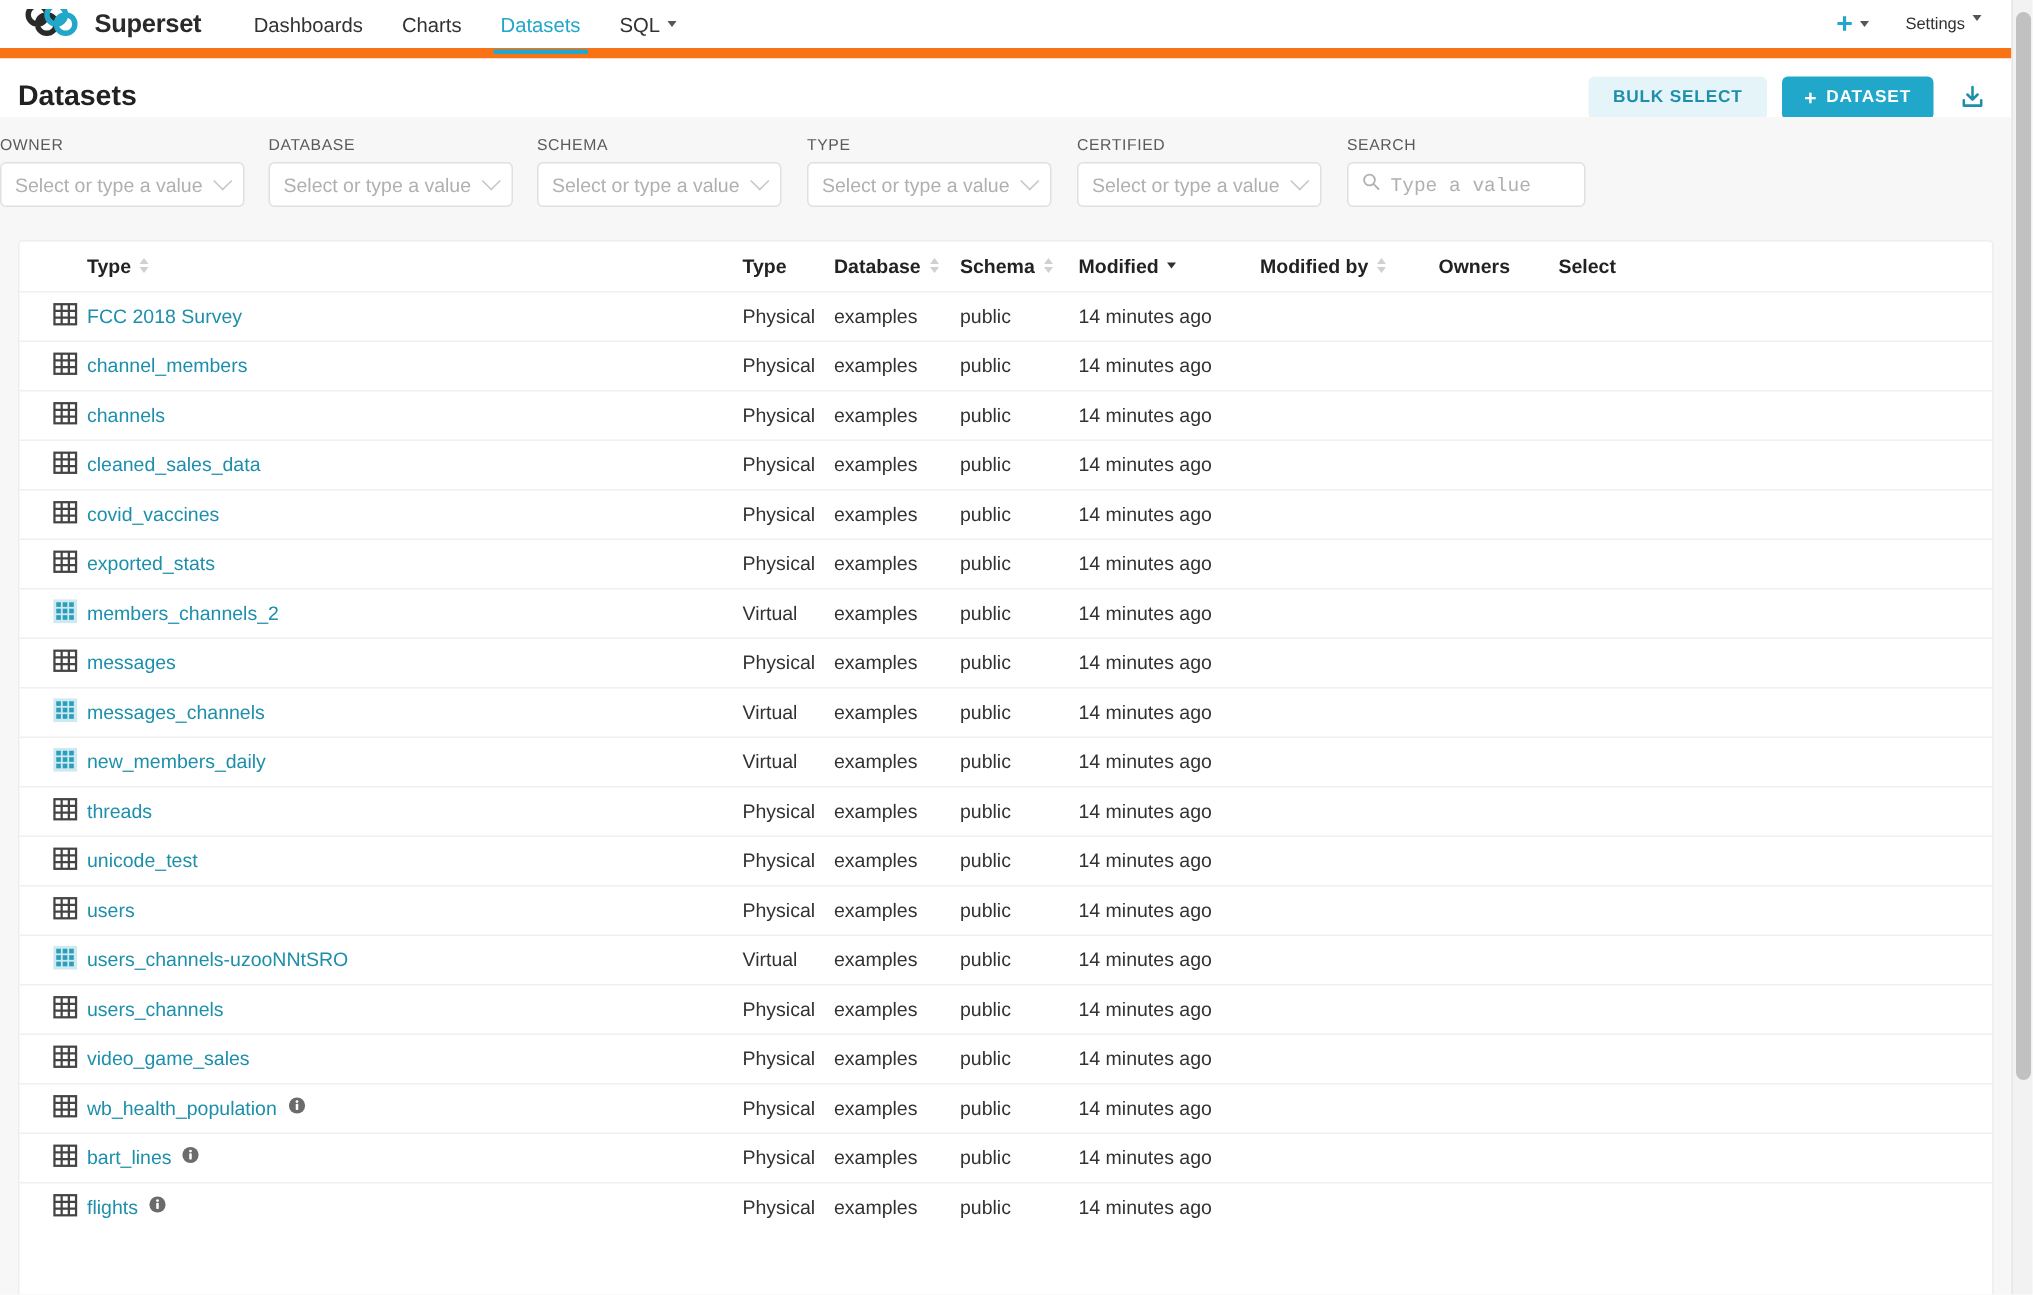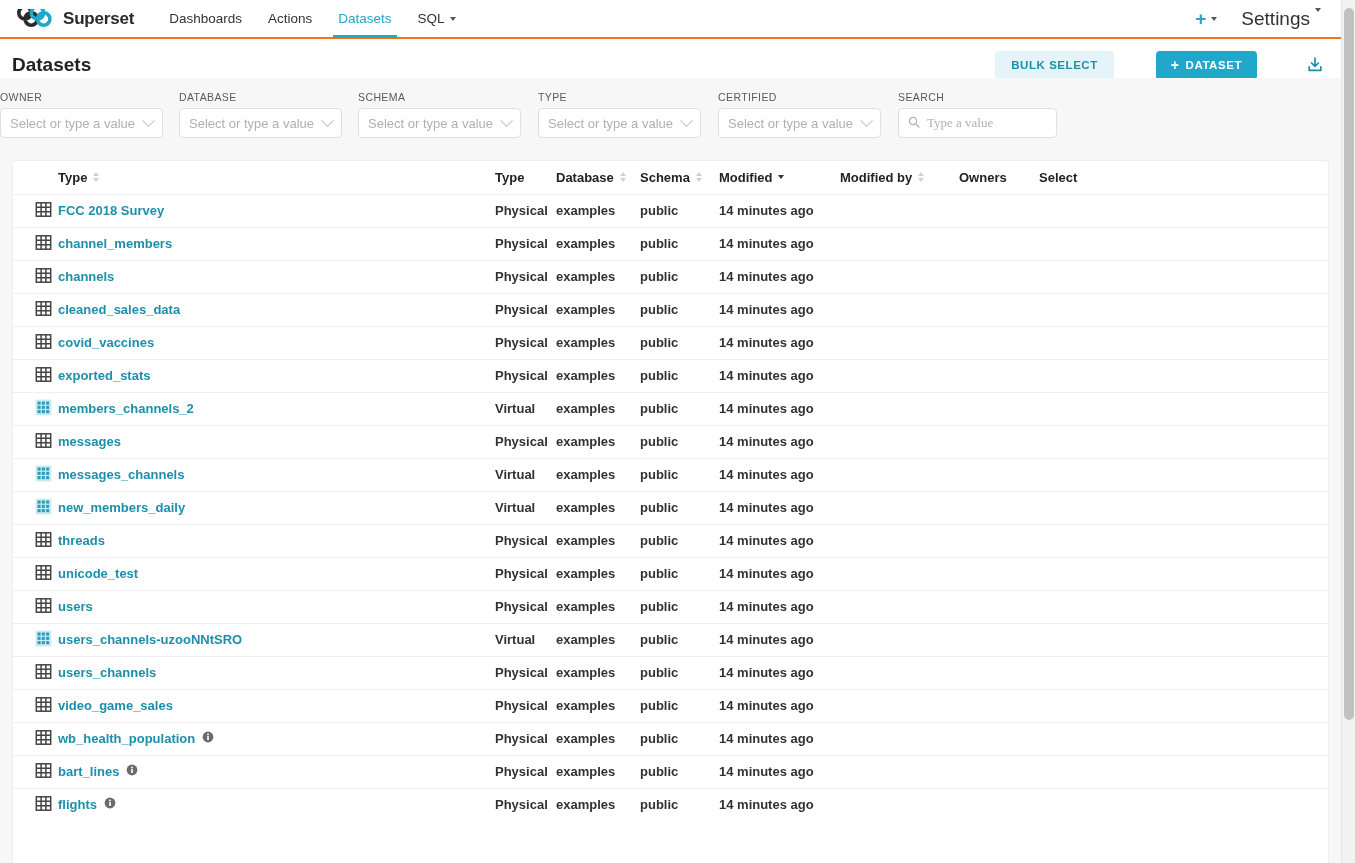--- a/index.html
+++ b/index.html
@@ -11,21 +11,21 @@
     font-family: "Liberation Sans", sans-serif;
     color: #323232;
     -webkit-font-smoothing: antialiased;
   }
   #page { position: relative; width: 1355px; height: 863px; overflow: hidden; background: #f7f7f7; }
 
   
   .navbar {
     position: absolute; top: 0; left: 0; width: 1341px; height: 39px;
     background: #ffffff;
-    border-bottom: 2px solid #f97316;
+    border-bottom: 7px solid #f97316;
     display: flex; align-items: center;
   }
   .brand { display: flex; align-items: center; margin-left: 14px; margin-right: 22px; }
   .brand-logo { width: 42px; height: 20px; margin-right: 7px; position: relative; }
   .brand-name { font-size: 17px; font-weight: bold; color: #2a2a2a; letter-spacing: -0.2px; }
   .navlinks { display: flex; align-items: center; height: 39px; }
   .navlink {
     position: relative; height: 39px; display: flex; align-items: center;
     padding: 0 13px; font-size: 13.5px; color: #323232; cursor: pointer; white-space: nowrap;
   }
@@ -34,29 +34,29 @@
     content: ""; position: absolute; left: 8px; right: 8px; bottom: 0; height: 3px; background: #20a7c9;
   }
   .caret-down {
     display: inline-block; width: 0; height: 0; margin-left: 5px;
     border-left: 3.5px solid transparent; border-right: 3.5px solid transparent;
     border-top: 4px solid #555; vertical-align: middle;
   }
   .nav-right { margin-left: auto; display: flex; align-items: center; margin-right: 14px; }
   .plus-btn { display: flex; align-items: center; padding: 0 10px; cursor: pointer; }
   .plus-glyph { color: #20a7c9; font-size: 19px; font-weight: bold; line-height: 1; }
-  .settings-btn { display: flex; align-items: flex-start; padding: 0 6px 0 14px; font-size: 19px; color: #323232; cursor: pointer; }
+  .settings-btn { display: flex; align-items: flex-start; padding: 0 6px 0 14px; font-size: 11px; color: #323232; cursor: pointer; }
 
   
   .page-header {
     position: absolute; top: 39px; left: 0; width: 1341px; height: 52px;
     background: #ffffff; display: flex; align-items: center;
   }
   .page-title { margin-left: 12px; font-size: 19px; font-weight: bold; color: #222; }
-  .header-actions { margin-left: auto; display: flex; margin-right: 10px; gap: 32px; }
+  .header-actions { margin-left: auto; display: flex; margin-right: 10px; }
   .btn {
     border: none; border-radius: 4px; cursor: pointer;
     font-family: "Liberation Sans", sans-serif;
     font-size: 11.5px; font-weight: bold; letter-spacing: 0.55px;
     height: 29px; display: flex; align-items: center; justify-content: center;
   }
   .btn-bulk { background: #e5f4f8; color: #1d8fab; padding: 0 16px; }
   .btn-dataset { background: #20a7c9; color: #ffffff; padding: 0 15px; margin-left: 10px; }
   .btn-dataset .plus-small { font-size: 14px; font-weight: bold; margin-right: 6px; line-height: 1; }
   .export-icon { margin-left: 16px; margin-right: 6px; cursor: pointer; display: flex; align-items: center; }
@@ -81,21 +81,21 @@
   .chev {
     width: 9px; height: 9px; border-right: 1.5px solid #c4c4c4; border-bottom: 1.5px solid #c4c4c4;
     transform: rotate(45deg) translate(-2px, -2px); margin-left: 6px; flex: none;
   }
   .search-box {
     height: 30px; border: 1px solid #e0e0e0; border-radius: 4px; background: #ffffff;
     display: flex; align-items: center; padding: 0 9px;
   }
   .search-input {
     border: none; outline: none; font-size: 13px; color: #323232; flex: 1;
-    font-family: Liberation Serif, serif; background: transparent; padding: 0; margin-left: 7px;
+    font-family: Liberation Mono, monospace; background: transparent; padding: 0; margin-left: 7px;
   }
   .search-input::placeholder { color: #b0b0b0; }
 
   
   .card {
     position: absolute; top: 160px; left: 12px; width: 1317px; height: 710px;
     background: #ffffff; border: 1px solid #eeeeee; border-radius: 3px; overflow: hidden;
   }
   table { width: 100%; border-collapse: collapse; table-layout: fixed; }
   thead th {
@@ -106,21 +106,21 @@
   .th-inner { display: flex; align-items: center; }
   .sort-icon { display: inline-flex; flex-direction: column; margin-left: 6px; line-height: 0; }
   .sort-icon i {
     display: block; width: 0; height: 0;
     border-left: 3.2px solid transparent; border-right: 3.2px solid transparent;
   }
   .sort-icon i.up { border-bottom: 4px solid #d0d0d0; margin-bottom: 2px; }
   .sort-icon i.down { border-top: 4px solid #d0d0d0; }
   .sort-icon.active i.down { border-top-color: #323232; }
 
-  tbody tr { height: 33px; border-top: 1px solid #efefef; font-weight: bold; }
+  tbody tr { height: 33px; border-top: 1px solid #efefef; }
   tbody td { font-size: 13px; color: #323232; padding: 0; vertical-align: middle; white-space: nowrap; }
   .name-cell { display: flex; align-items: center; }
   .ds-link { color: #1d8fab; text-decoration: none; cursor: pointer; }
 
   
   .grid-icon { width: 17px; height: 17px; flex: none; margin-right: 11px; }
   .info-icon { margin-left: 7px; flex: none; }
 
   
   .scrollbar-track {
@@ -146,21 +146,21 @@
         </svg>
       </span>
       <span class="brand-name">Superset</span>
     </div>
 
     <div class="navlinks">
       <div class="navlink">
         <span>Dashboards</span>
       </div>
       <div class="navlink">
-        <span>Actions</span>
+        <span>Charts</span>
       </div>
       <div class="navlink active">
         <span>Datasets</span>
       </div>
       <div class="navlink">
         <span>SQL</span>
         <span class="caret-down"></span>
       </div>
     </div>
 

